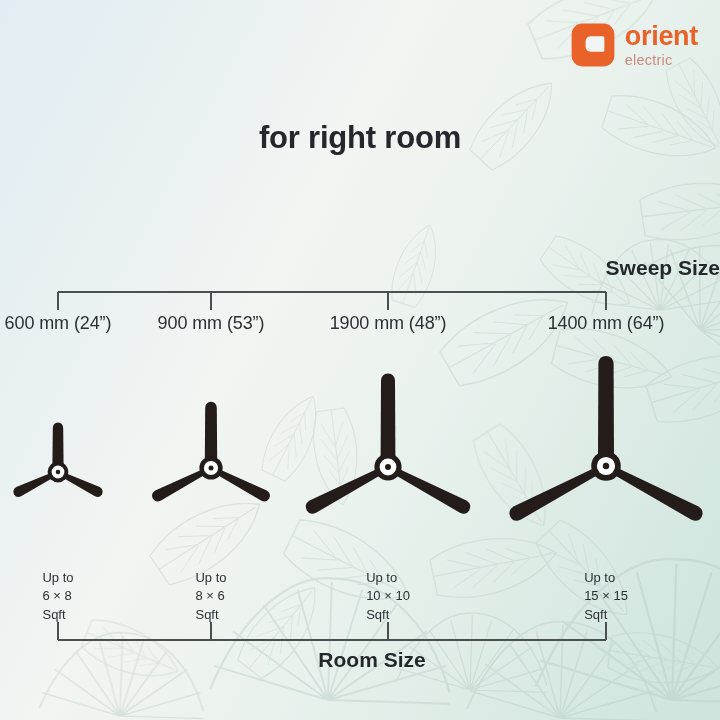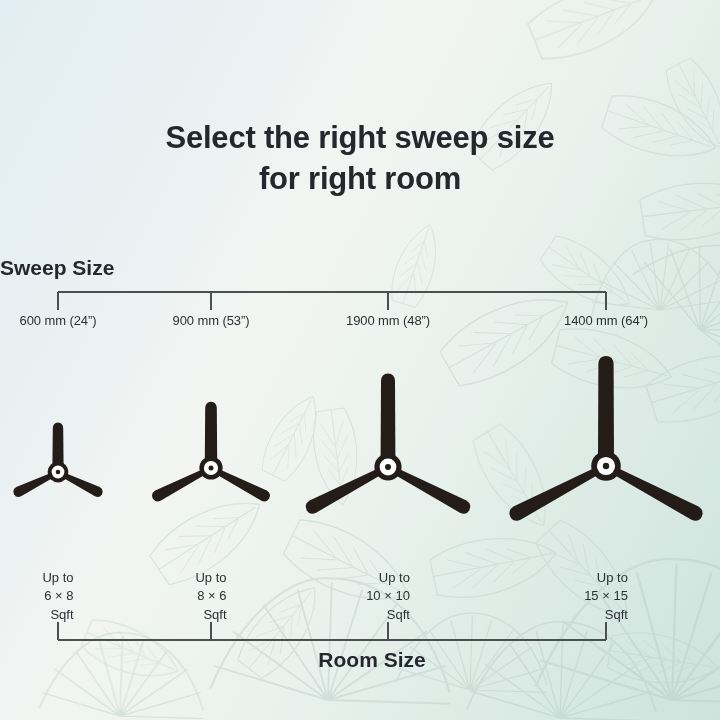--- a/index.html
+++ b/index.html
@@ -88,57 +88,57 @@
     letter-spacing: -0.2px;
   }
   #headline .line { display: block; }
 
   
   #sweep-title {
     position: absolute;
     top: 256px;
     left: 0;
     width: 720px;
-    text-align: left;
+    text-align: right;
     font-size: 21px;
     font-weight: 700;
     color: #24282c;
   }
 
   
   .bracket-svg {
     position: absolute;
     left: 0;
     width: 720px;
     pointer-events: none;
   }
   #sweep-bracket { top: 286px; height: 26px; }
   #room-bracket  { top: 620px; height: 26px; }
 
   .sweep-label {
     position: absolute;
     top: 313px;
-    font-size: 13px;
+    font-size: 18px;
     font-weight: 500;
     color: #2b3034;
     white-space: nowrap;
     transform: translateX(-50%);
     letter-spacing: -0.1px;
   }
 
   
   .fan {
     position: absolute;
     transform: translate(-50%, -50%);
   }
 
   
   .room-label {
     position: absolute;
-    text-align: right;
+    text-align: left;
     font-size: 13px;
     font-weight: 500;
     color: #2b3034;
     line-height: 1.42;
     white-space: nowrap;
     transform: translateX(-50%);
   }
   .room-label .rl { display: block; }
 
   #room-title {
@@ -202,23 +202,38 @@
       <use href="#fan-leaf" transform="translate(328,700) scale(1.9)"></use>
       <use href="#fan-leaf" transform="translate(672,700) scale(2.2)"></use>
       <use href="#fan-leaf" transform="translate(560,718) scale(1.5)"></use>
       <use href="#fan-leaf" transform="translate(700,330) rotate(34) scale(1.4)"></use>
       <use href="#fan-leaf" transform="translate(660,310) rotate(-10) scale(1.1)"></use>
       <use href="#fan-leaf" transform="translate(120,716) scale(1.3)"></use>
       <use href="#fan-leaf" transform="translate(470,690) scale(1.2)"></use>
     </g>
   </svg>
 
+  <div id="brand-logo">
+    <svg class="logo-mark" viewBox="0 0 46 46" aria-hidden="true">
+      <path d="M12.4 1.6 h21.2 a10.8 10.8 0 0 1 10.8 10.8 v21.2
+               a10.8 10.8 0 0 1 -10.8 10.8 h-21.2
+               a10.8 10.8 0 0 1 -10.8 -10.8 v-21.2
+               a10.8 10.8 0 0 1 10.8 -10.8 z" fill="#e8622a"></path>
+      <path d="M20.6 14.2 h12.2 a1.6 1.6 0 0 1 1.6 1.6 v12.4
+               a1.6 1.6 0 0 1 -1.6 1.6 h-12.2
+               a5.0 5.0 0 0 1 -5.0 -5.0 v-5.6
+               a5.0 5.0 0 0 1 5.0 -5.0 z" fill="#f1f5f3"></path>
+    </svg>
+    <div class="logo-wordmark">
+      <span class="logo-name">orient</span>
+      <span class="logo-sub">electric</span>
+    </div>
+  </div>
 
   <h1 id="headline">
-    <span class="line">Select the right sweep size</span>
     <span class="line">for right room</span>
   </h1>
 
   <div id="sweep-title">Sweep Size</div>
 
   <svg id="sweep-bracket" class="bracket-svg" viewBox="0 0 720 26" aria-hidden="true">
     <g stroke="#4a4f52" stroke-width="1.6" fill="none" shape-rendering="crispEdges">
       <line x1="58" y1="6" x2="606" y2="6"></line>
       <line x1="58" y1="6" x2="58" y2="24"></line>
       <line x1="211" y1="6" x2="211" y2="24"></line>

